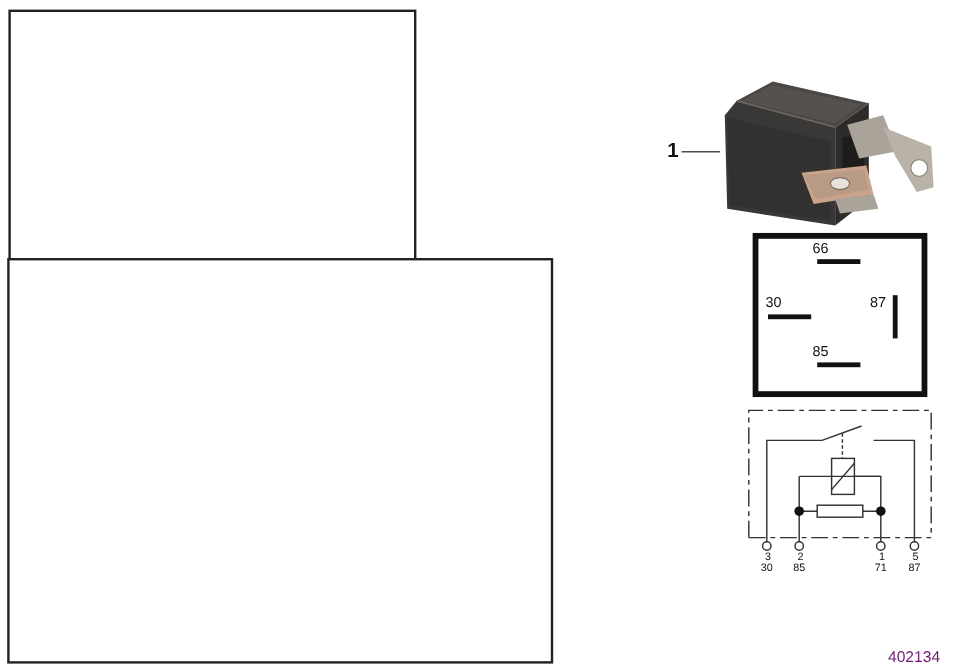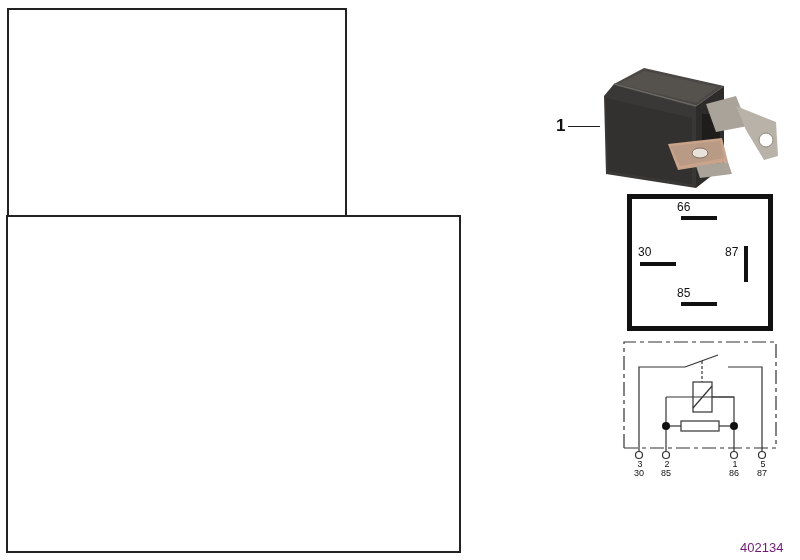--- a/index.html
+++ b/index.html
@@ -102,21 +102,21 @@
   <span class="pin-label" style="left:15px;top:122px;font-size:9px;line-height:9px;text-align:center;width:10px;">
     <span style="display:block">3</span>
     <span style="display:block;margin-left:-2px">30</span>
   </span>
   <span class="pin-label" style="left:42px;top:122px;font-size:9px;line-height:9px;text-align:center;width:10px;">
     <span style="display:block">2</span>
     <span style="display:block;margin-left:-2px">85</span>
   </span>
   <span class="pin-label" style="left:110px;top:122px;font-size:9px;line-height:9px;text-align:center;width:10px;">
     <span style="display:block">1</span>
-    <span style="display:block;margin-left:-2px">86</span>
+    <span style="display:block;margin-left:-2px">71</span>
   </span>
   <span class="pin-label" style="left:138px;top:122px;font-size:9px;line-height:9px;text-align:center;width:10px;">
     <span style="display:block">5</span>
     <span style="display:block;margin-left:-2px">87</span>
   </span>
 </div>
 
 <span id="ref-number">402134</span>
 
 </body></html>

